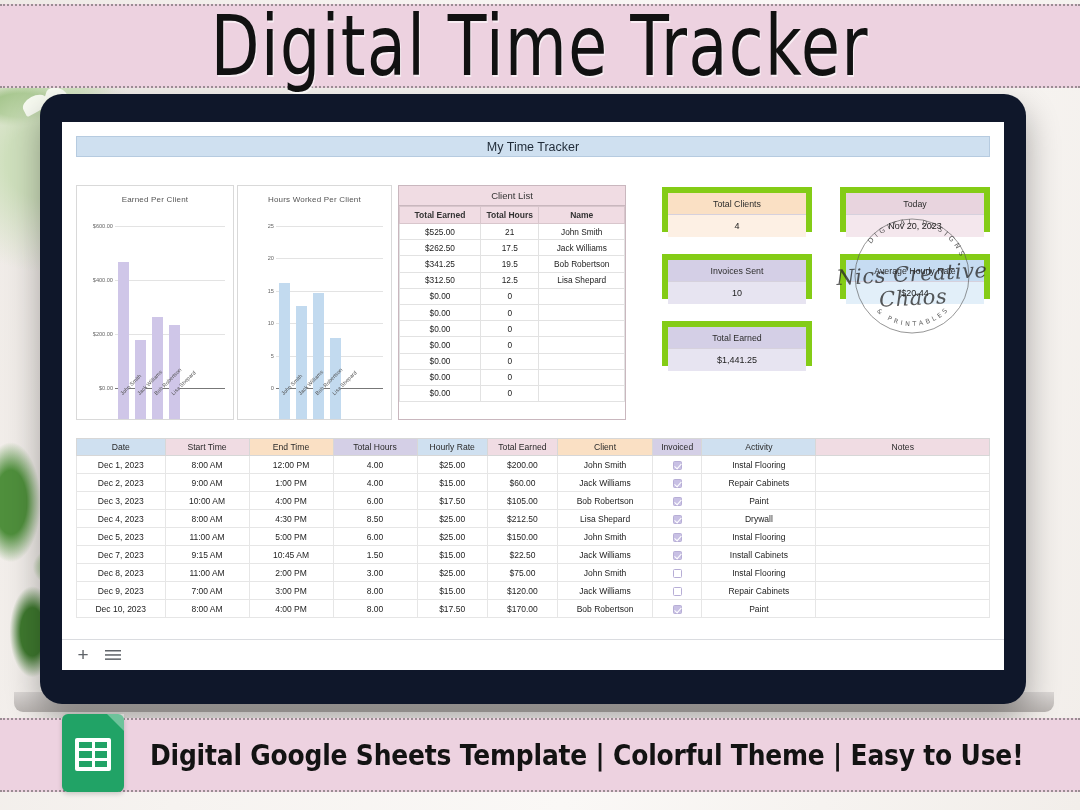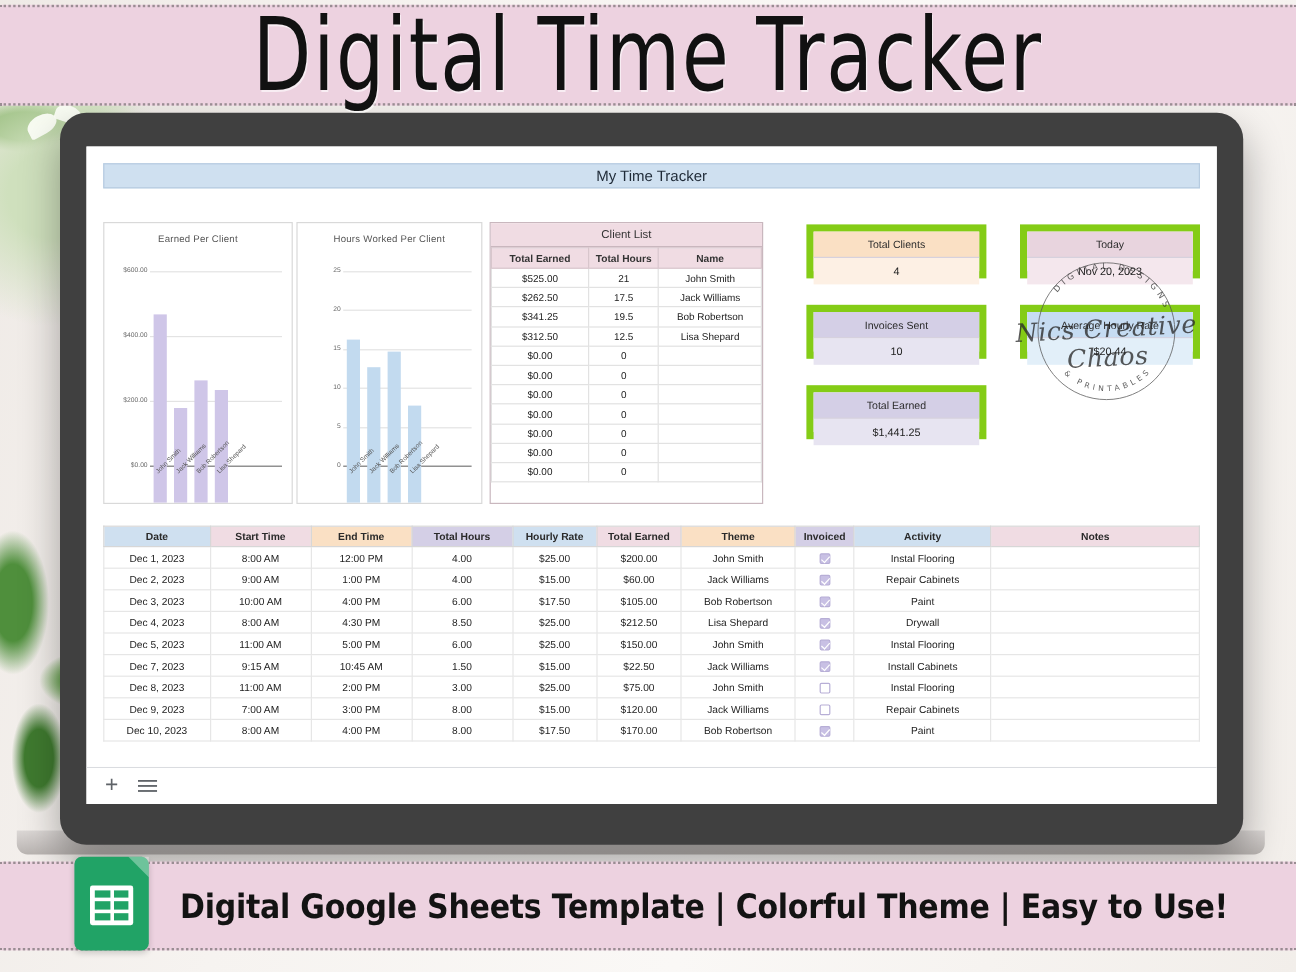--- a/index.html
+++ b/index.html
@@ -42,22 +42,22 @@
   #title-text {
     font-family: "DejaVu Sans", sans-serif;
     font-size: 66px; font-weight: 400; color: #111;
     letter-spacing: 1.5px;
     transform: scaleY(1.28) scaleX(0.96);
     text-shadow: 1px 1px 0 rgba(255,255,255,.6);
   }
 
   
   #laptop {
-    position: absolute; left: 50px; top: 94px; width: 986px; height: 610px;
-    background: #404040;
+    position: absolute; left: 40px; top: 94px; width: 986px; height: 610px;
+    background: #0f172a;
     border-radius: 22px;
     box-shadow: 0 16px 34px rgba(0,0,0,.33);
     padding: 28px 22px 34px 22px;
     z-index: 20;
   }
   #screen {
     width: 100%; height: 100%;
     background: #fff;
     overflow: hidden;
     position: relative;
@@ -150,21 +150,21 @@
   }
   .kpi.orange .k-head { background: #fae0c4; } .kpi.orange .k-val { background: #fdf0e4; }
   .kpi.pink   .k-head { background: #e8d4de; } .kpi.pink   .k-val { background: #f4e7ed; }
   .kpi.purple .k-head { background: #d4cfe6; } .kpi.purple .k-val { background: #e7e4f1; }
   .kpi.blue   .k-head { background: #c6dcf2; } .kpi.blue   .k-val { background: #e2eff9; }
 
   
   #main-table-wrap { margin-top: 18px; position: relative; }
   #main-table { width: 100%; border-collapse: collapse; table-layout: fixed; }
   #main-table th {
-    font-size: 8.6px; font-weight: 700; color: #2a2a2a; height: 17px;
+    font-size: 8.6px; font-weight: 400; color: #2a2a2a; height: 17px;
     border: 1px solid #d7d7d7; text-align: center;
   }
   #main-table td {
     font-size: 8.5px; color: #1d1d1d; height: 18px; text-align: center;
     border: 1px solid #e6e6e6; background: #fff;
   }
   th.h-blue   { background: #cfe0f0; }
   th.h-pink   { background: #f0dce3; }
   th.h-orange { background: #fae0c4; }
   th.h-purple { background: #d4cfe6; }
@@ -435,21 +435,21 @@
             <col style="width:19%">
           </colgroup>
           <thead>
             <tr>
               <th class="h-blue">Date</th>
               <th class="h-pink">Start Time</th>
               <th class="h-orange">End Time</th>
               <th class="h-purple">Total Hours</th>
               <th class="h-blue">Hourly Rate</th>
               <th class="h-pink">Total Earned</th>
-              <th class="h-orange">Theme</th>
+              <th class="h-orange">Client</th>
               <th class="h-purple">Invoiced</th>
               <th class="h-blue">Activity</th>
               <th class="h-pink">Notes</th>
             </tr>
           </thead>
           <tbody id="log-rows">
               <tr>
                 <td>Dec 1, 2023</td>
                 <td>8:00 AM</td>
                 <td>12:00 PM</td>

